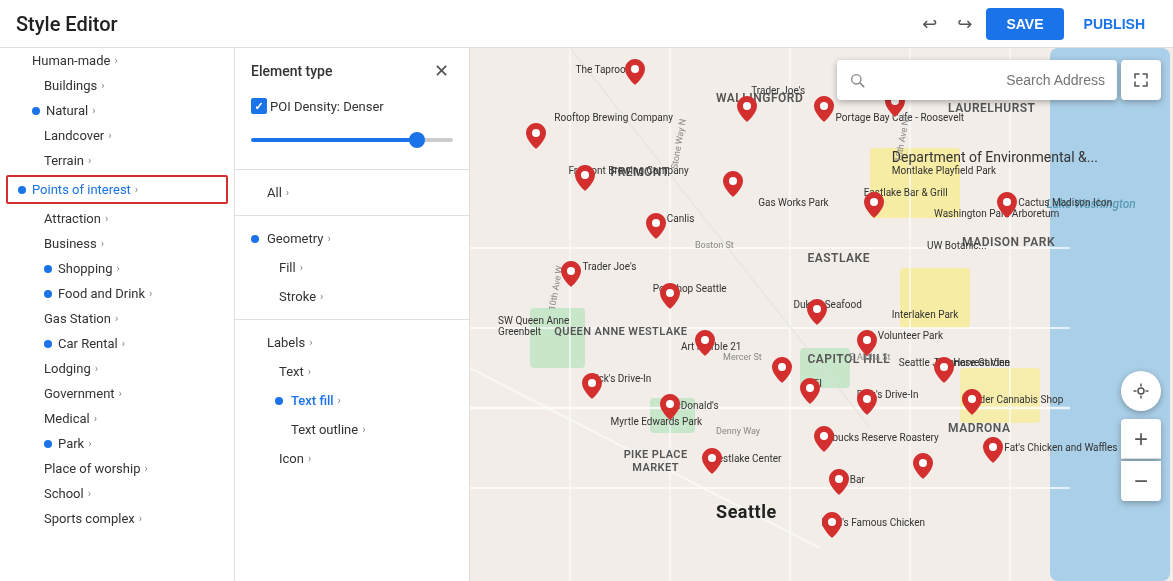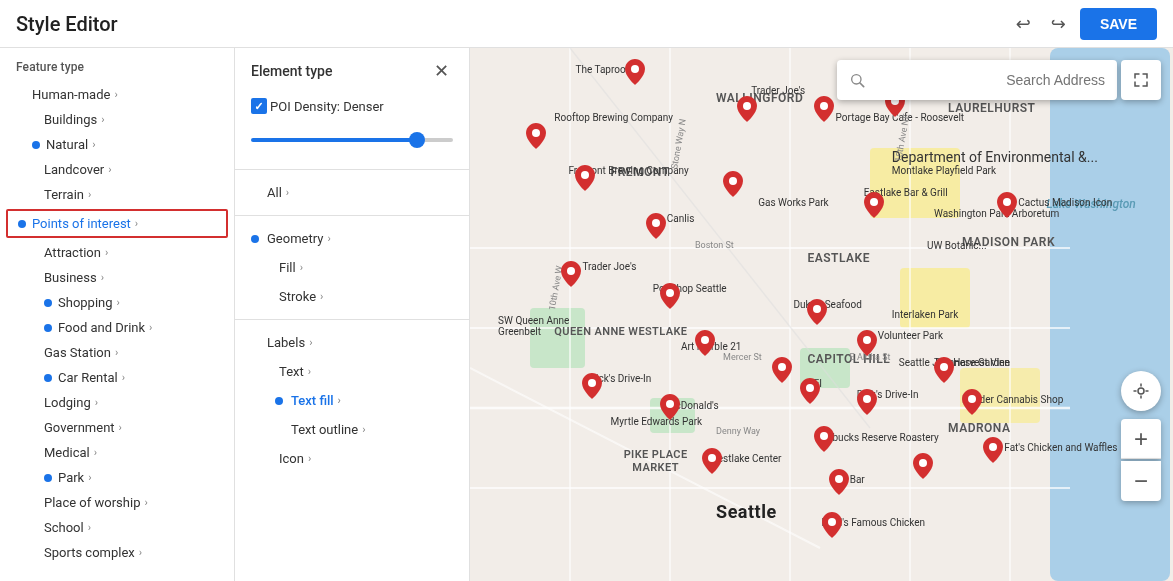--- a/index.html
+++ b/index.html
@@ -151,27 +151,27 @@
   </style>
 </head>
 <body>
 
 <div class="header">
   <span class="header-title">Style Editor</span>
   <div class="header-actions">
     <button class="icon-btn">↩</button>
     <button class="icon-btn">↪</button>
     <button class="btn-save">SAVE</button>
+    <button class="btn-publish">PUBLISH</button>
   </div>
 </div>
 
 <div class="main">
 
   <div class="sidebar-feature">
-    <div class="sidebar-feature-header">Feature type</div>
 
     <div class="feature-item indent">
       <span>Human-made</span>
       <span class="chevron">›</span>
     </div>
     <div class="feature-item indent2">
       <span>Buildings</span>
       <span class="chevron">›</span>
     </div>
     <div class="feature-item indent">

